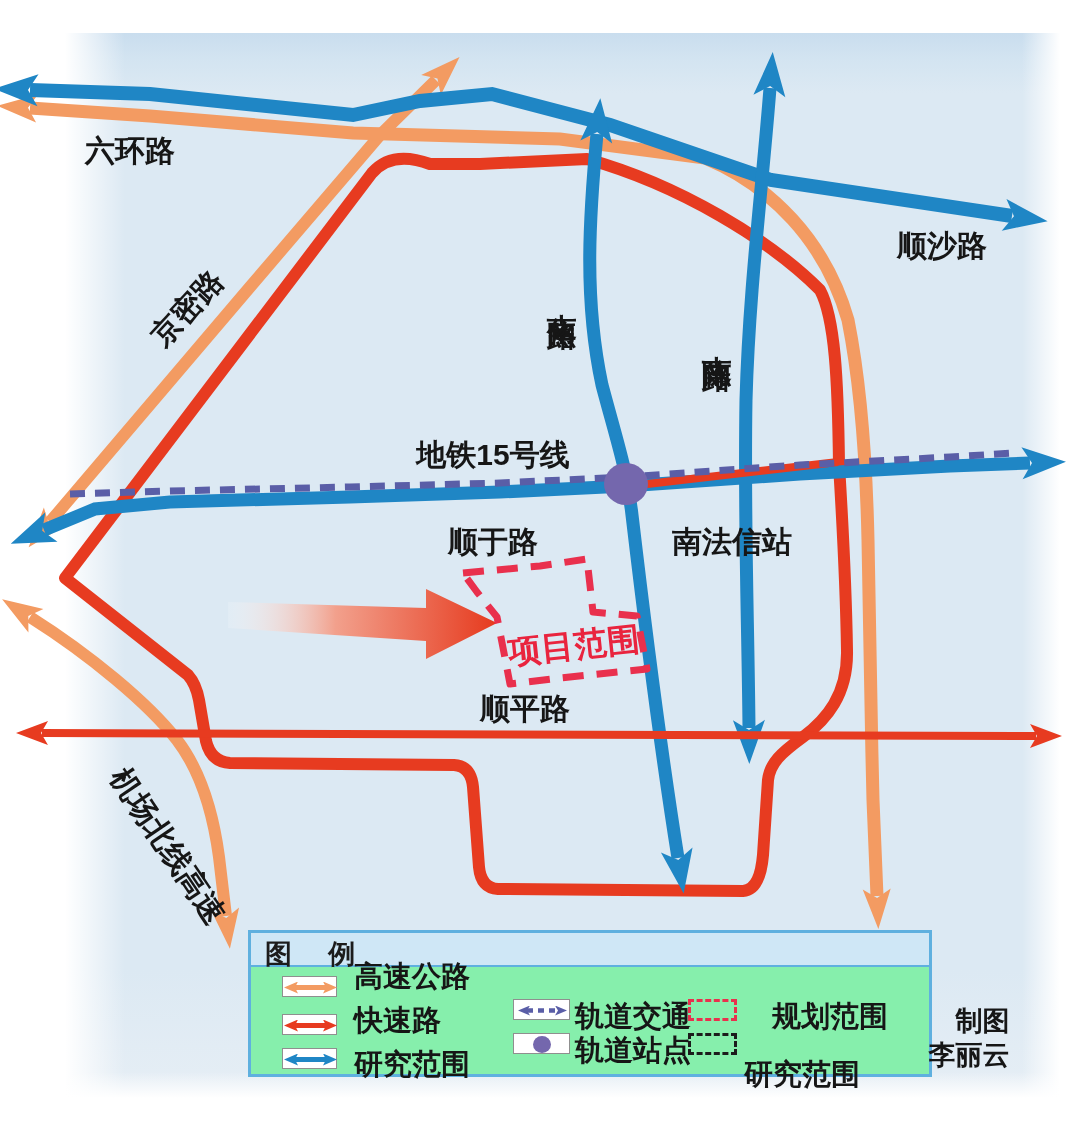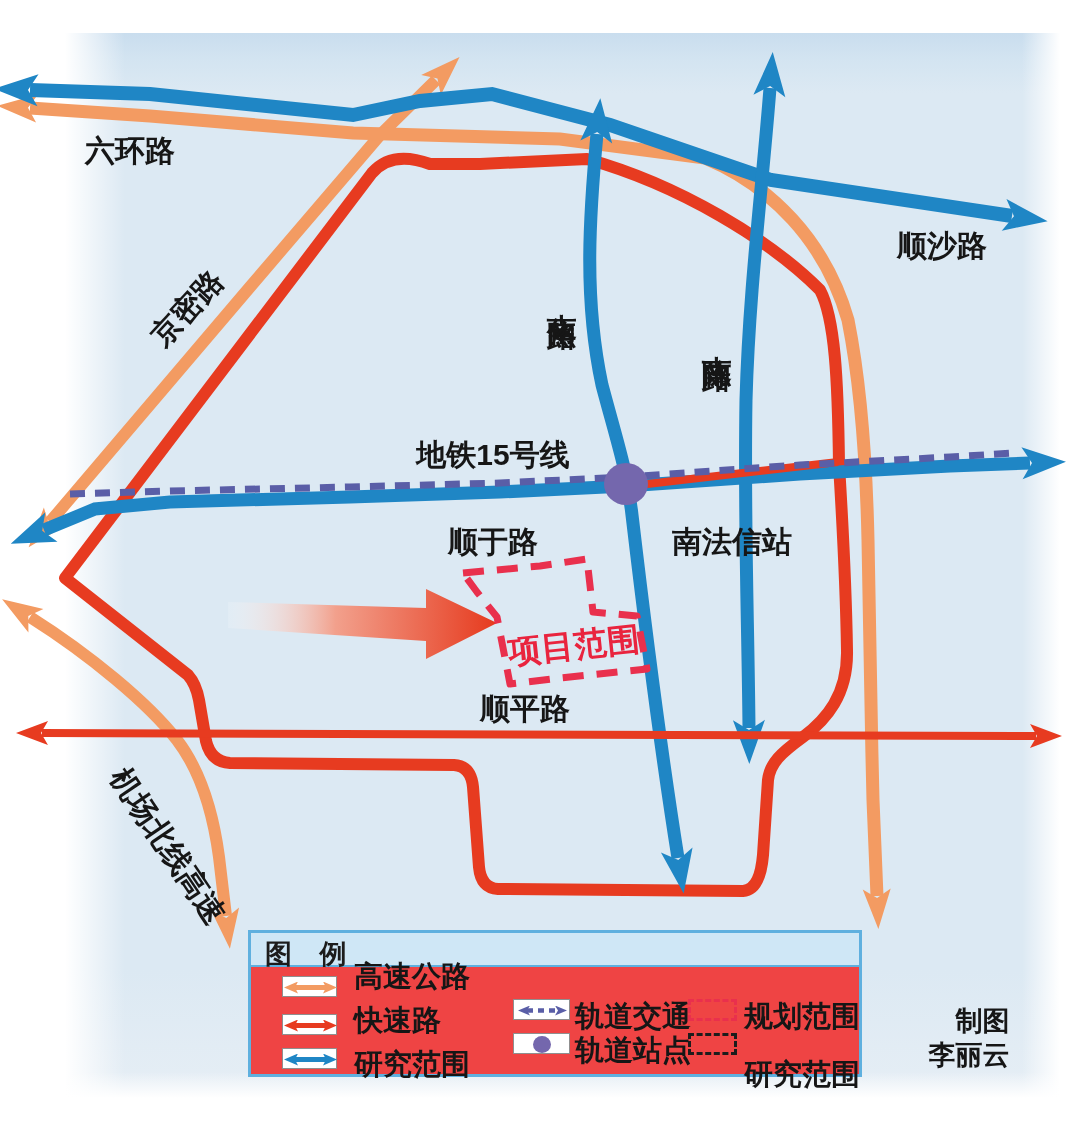--- a/index.html
+++ b/index.html
@@ -18,22 +18,22 @@
           background:linear-gradient(0deg,#ffffff 0%,rgba(255,255,255,0) 100%);}
   svg.roads{position:absolute;left:0;top:0;}
   .lbl{position:absolute;color:#161616;font-weight:600;font-size:30px;white-space:nowrap;
        transform:translate(-50%,-50%);line-height:1.05;}
   .lbl.vert{writing-mode:vertical-rl;text-orientation:upright;letter-spacing:4px;}
   .lbl.rot-jingmi{transform:translate(-50%,-50%) rotate(-47deg);}
   .lbl.rot-airport{transform:translate(-50%,-50%) rotate(56deg);}
   .lbl.project{color:#e9243e;font-weight:bold;font-size:33px;
        transform:translate(-50%,-50%) rotate(-6deg);}
   
-  #legend{position:absolute;left:248px;top:930px;width:614px;height:147px;
-          background:#ef4444;border:3px solid #5fb0df;box-sizing:border-box;}
+  #legend{position:absolute;left:248px;top:930px;width:684px;height:147px;
+          background:#86efac;border:3px solid #5fb0df;box-sizing:border-box;font-family:Liberation Mono, monospace;}
   #legend .hdr{position:absolute;left:0;top:0;right:0;height:32px;background:#cfe7f6;
           border-bottom:2px solid #5fb0df;}
   #legend .hdr-label{position:absolute;left:14px;top:3px;font-size:27px;font-weight:600;
           color:#1c1c1c;letter-spacing:10px;}
   .leg-item-label{position:absolute;font-size:29px;font-weight:600;color:#161616;white-space:nowrap;}
   .leg-box{position:absolute;background:#ffffff;border:1.5px solid #8f8f8f;box-sizing:border-box;}
   .dash-rect{position:absolute;box-sizing:border-box;background:transparent;}
   .dash-rect.red{border:3px dashed #e9304d;}
   .dash-rect.black{border:3px dashed #1c1c1c;}
   #credit{position:absolute;left:969px;top:1038px;transform:translate(-50%,-50%);
@@ -157,21 +157,21 @@
     <div class="leg-item-label" style="left:103px;top:68px;">快速路</div>
     <div class="leg-item-label" style="left:103px;top:112px;">研究范围</div>
 
     <div class="leg-box" style="left:262px;top:66px;width:57px;height:21px;">
       <svg width="57" height="21" viewBox="0 0 57 21">
         <line x1="13" y1="10.5" x2="44" y2="10.5" stroke="#5a5ea7" stroke-width="4.5" stroke-dasharray="6 5" marker-start="url(#lp)" marker-end="url(#lp)"></line>
       </svg>
     </div>
     <div class="leg-item-label" style="left:324px;top:64px;">轨道交通</div>
     <div class="dash-rect red" style="left:437px;top:66px;width:49px;height:22px;"></div>
-    <div class="leg-item-label" style="left:493px;top:64px;">规划范围</div>
+    <div class="leg-item-label" style="left:521px;top:64px;">规划范围</div>
 
     <div class="leg-box" style="left:262px;top:100px;width:57px;height:21px;">
       <svg width="57" height="21" viewBox="0 0 57 21">
         <ellipse cx="28" cy="10.5" rx="9" ry="8.5" fill="#7467ad"></ellipse>
       </svg>
     </div>
     <div class="leg-item-label" style="left:324px;top:98px;">轨道站点</div>
     <div class="dash-rect black" style="left:437px;top:100px;width:49px;height:22px;"></div>
     <div class="leg-item-label" style="left:493px;top:98px;margin-top:24px;">研究范围</div>
   </div>

